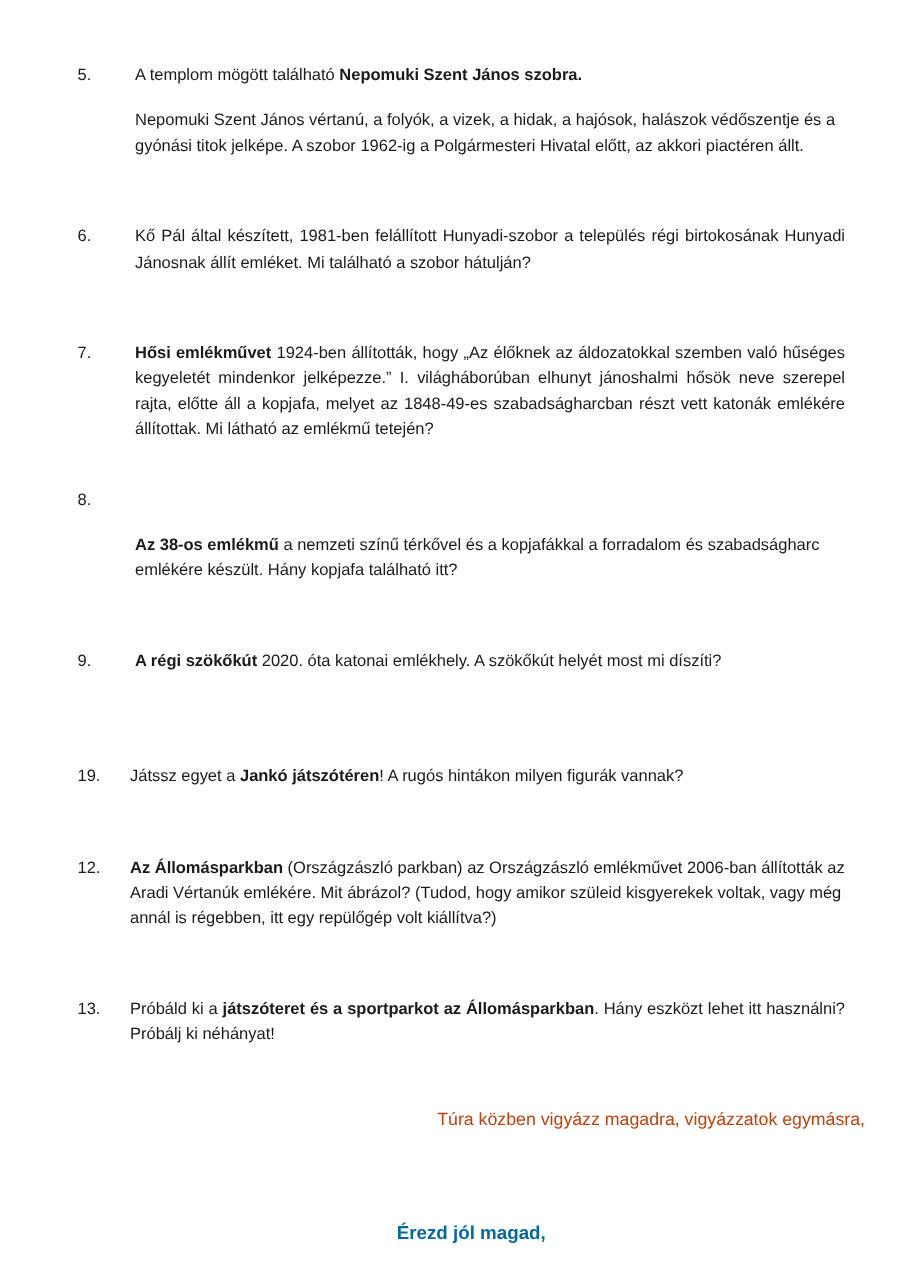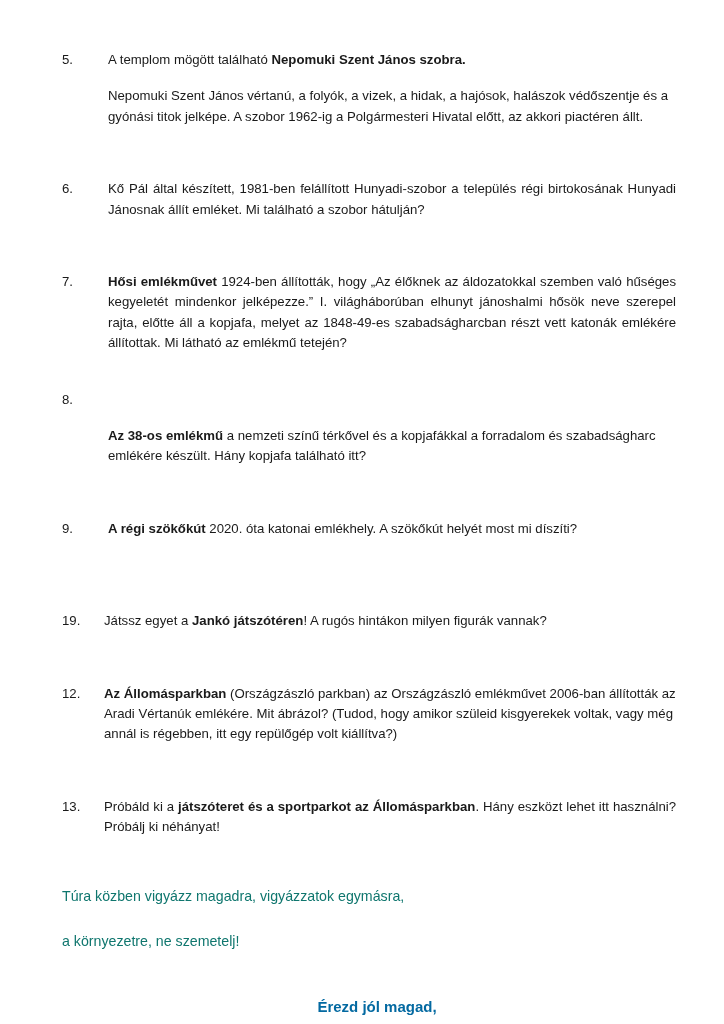--- a/index.html
+++ b/index.html
@@ -58,24 +58,24 @@
   .sp-7  { height: 20px; }
   .sp-8  { height: 20px; }
   .sp-9  { height: 20px; }
   .sp-10 { height: 20px; }
   .sp-11 { height: 20px; }
   .sp-12 { height: 20px; }
 
   
   .closing {
     margin-top: 48px;
-    text-align: left;
+    text-align: right;
     font-size: 14.2px;
     line-height: 20px;
-    color: #0f766e;
+    color: #c2410c;
   }
   .closing .cl-line { margin: 0; }
   .closing .cl-gap { height: 25px; }
 
   .closing-bold {
     margin-top: 46px;
     text-align: center;
     font-size: 15px;
     font-weight: bold;
     line-height: 20px;
@@ -159,21 +159,20 @@
           <div class="num">13.</div>
           <div class="body">
             <p class="para just"><span>Próbáld ki a </span><span class="b">játszóteret és a sportparkot az Állomásparkban</span><span>. Hány eszközt lehet itt használni? Próbálj ki néhányat!</span></p>
           </div>
         </div>
       </div>
 
     <div class="closing">
       <p class="cl-line">Túra közben vigyázz magadra, vigyázzatok egymásra,</p>
       <div class="cl-gap"></div>
-      <p class="cl-line">a környezetre, ne szemetelj!</p>
     </div>
 
     <div class="closing-bold">
       <p class="cl-line">Érezd jól magad,</p>
       <div class="cb-gap"></div>
     </div>
 
     <div class="logo-wrap">
       <div class="logo">
         <svg width="132" height="78" viewBox="0 0 132 78" xmlns="http://www.w3.org/2000/svg">

